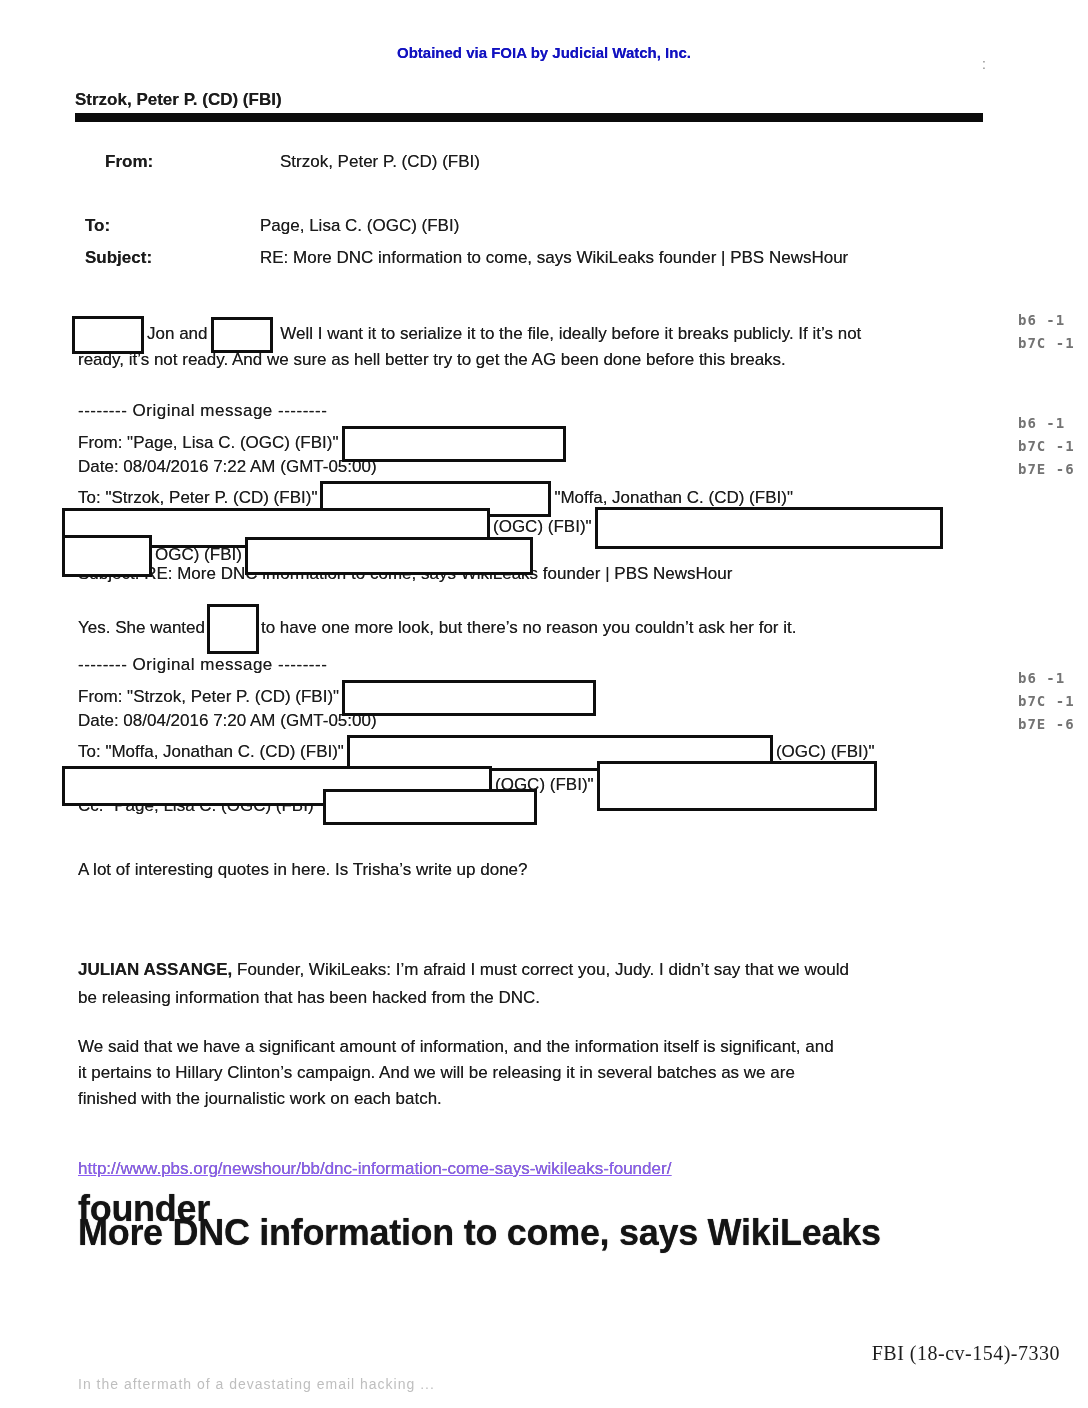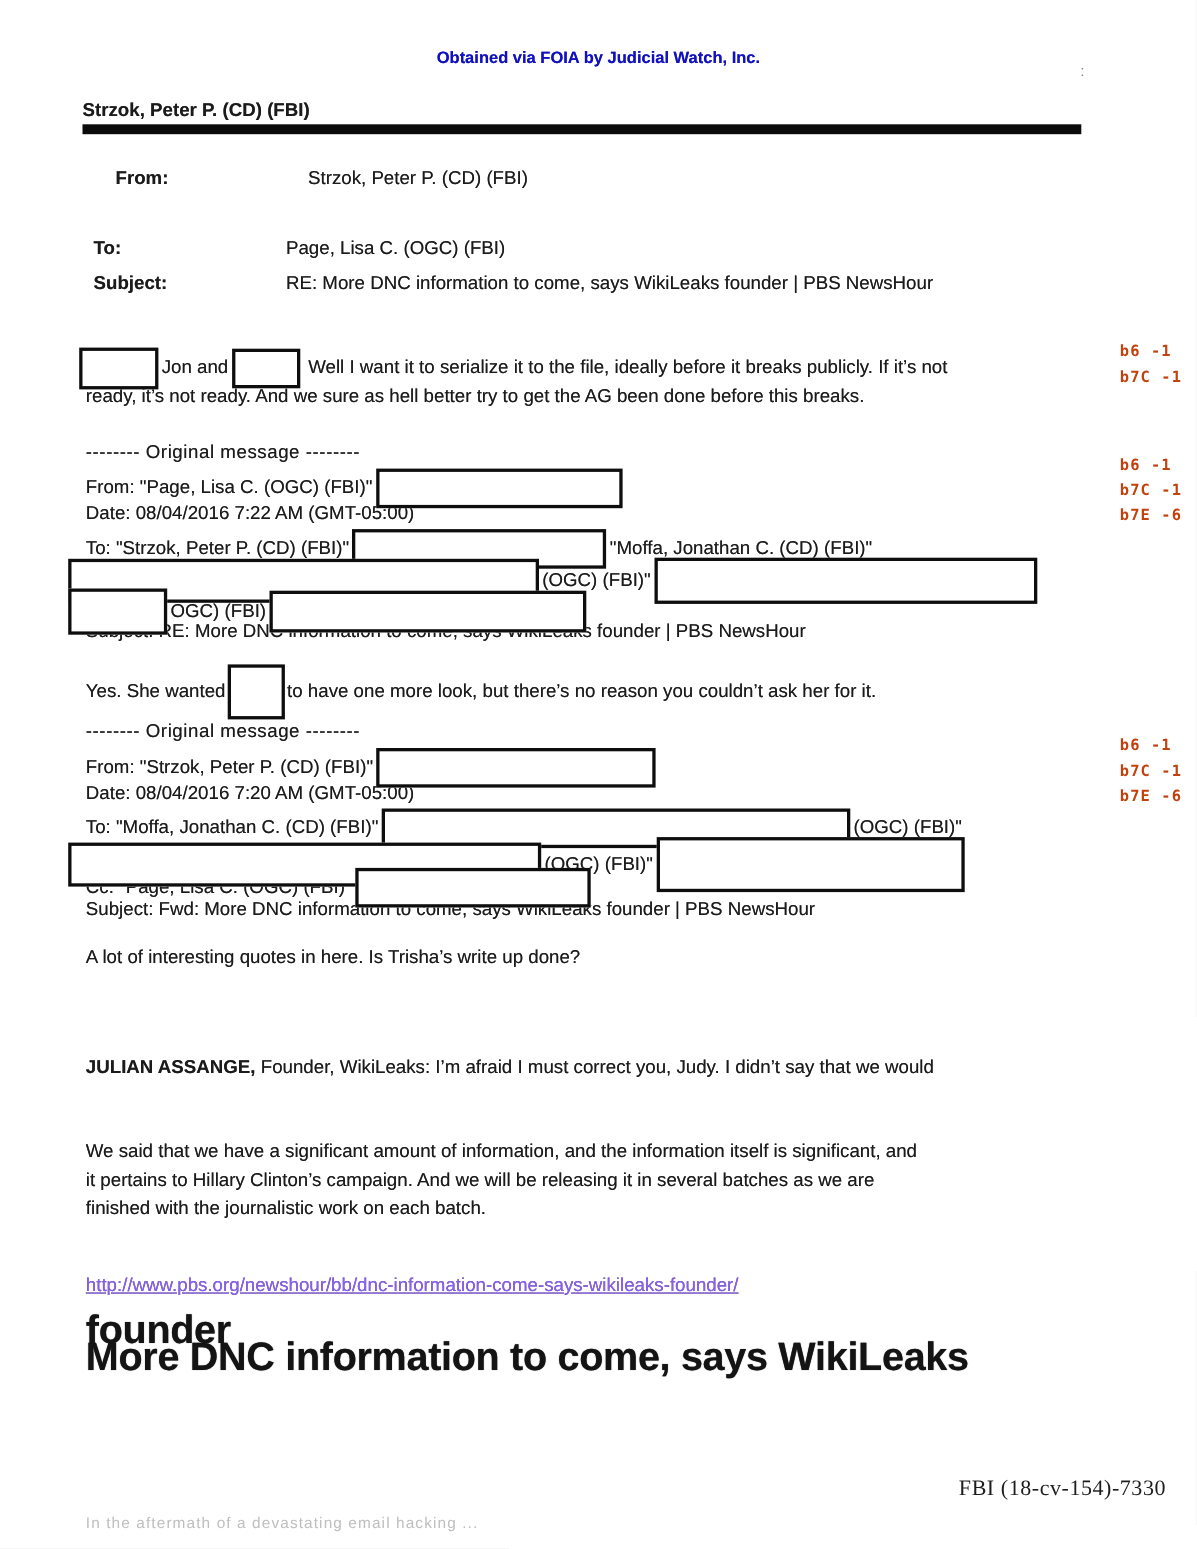--- a/index.html
+++ b/index.html
@@ -22,21 +22,21 @@
   .artifact { position:absolute; color:#8a8a8a; font-size:14px; }
   .rule { position:absolute; background:#0b0b0b; }
   .flabel { display:inline-block; width:175px; font-weight:bold; }
   .redact {
     display:inline-block; border:3px solid #0e0e0e; background:#fff;
     vertical-align:middle; margin:0 3px; position:relative; z-index:2;
   }
   .code {
     position:absolute; left:1018px;
     font-family:"DejaVu Sans Mono", monospace; font-weight:bold;
-    font-size:14px; letter-spacing:1px; color:#c2410c;
+    font-size:14px; letter-spacing:1px; color:#737373;
   }
   .divider { letter-spacing:0.5px; }
   .link { color:#8b5cf6; text-decoration:underline; }
   .headline {
     position:absolute; left:78px; white-space:nowrap;
     font-size:36px; font-weight:bold; color:#141414; letter-spacing:-0.3px;
     text-shadow:0 0 0.8px rgba(20,20,20,.8);
   }
   .teaser {
     position:absolute; left:78px; top:1337px; font-size:14px;
@@ -112,27 +112,27 @@
   <div class="ln" style="left:78px; top:709px;">Date: 08/04/2016 7:20 AM (GMT-05:00)</div>
   <div class="ln" style="left:78px; top:735px;">
     <span>To: "Moffa, Jonathan C. (CD) (FBI)"</span><span class="redact" style="width:420px; height:30px;"></span><span>(OGC) (FBI)"</span>
   </div>
   <div class="ln" style="left:62px; top:761px;">
     <span class="redact" style="width:424px; height:34px; margin-left:0;"></span><span>(OGC) (FBI)"</span><span class="redact" style="width:274px; height:44px;"></span>
   </div>
   <div class="ln" style="left:78px; top:789px;">
     <span>Cc: "Page, Lisa C. (OGC) (FBI)"</span><span class="redact" style="width:208px; height:30px;"></span>
   </div>
-  <div class="ln" style="left:78px; top:815px;">Subject: Fwd: More DNC information to come, says WikiLeaks founder | PBS NewsHour</div>
 
   <div class="ln" style="left:78px; top:858px;">A lot of interesting quotes in here. Is Trisha’s write up done?</div>
 
   <div class="ln" style="left:78px; top:958px;">
     <span class="b">JULIAN ASSANGE,</span> <span>Founder, WikiLeaks: I’m afraid I must correct you, Judy. I didn’t say that we would</span>
   </div>
+  <div class="ln" style="left:78px; top:986px;">be releasing information that has been hacked from the DNC.</div>
 
   <div class="ln" style="left:78px; top:1035px;">We said that we have a significant amount of information, and the information itself is significant, and</div>
   <div class="ln" style="left:78px; top:1061px;">it pertains to Hillary Clinton’s campaign. And we will be releasing it in several batches as we are</div>
   <div class="ln" style="left:78px; top:1087px;">finished with the journalistic work on each batch.</div>
 
   <div class="ln" style="left:78px; top:1157px;">
     <a class="link" href="#">http://www.pbs.org/newshour/bb/dnc-information-come-says-wikileaks-founder/</a>
   </div>
 
   <div class="headline" style="top:1212px;">More DNC information to come, says WikiLeaks</div>

